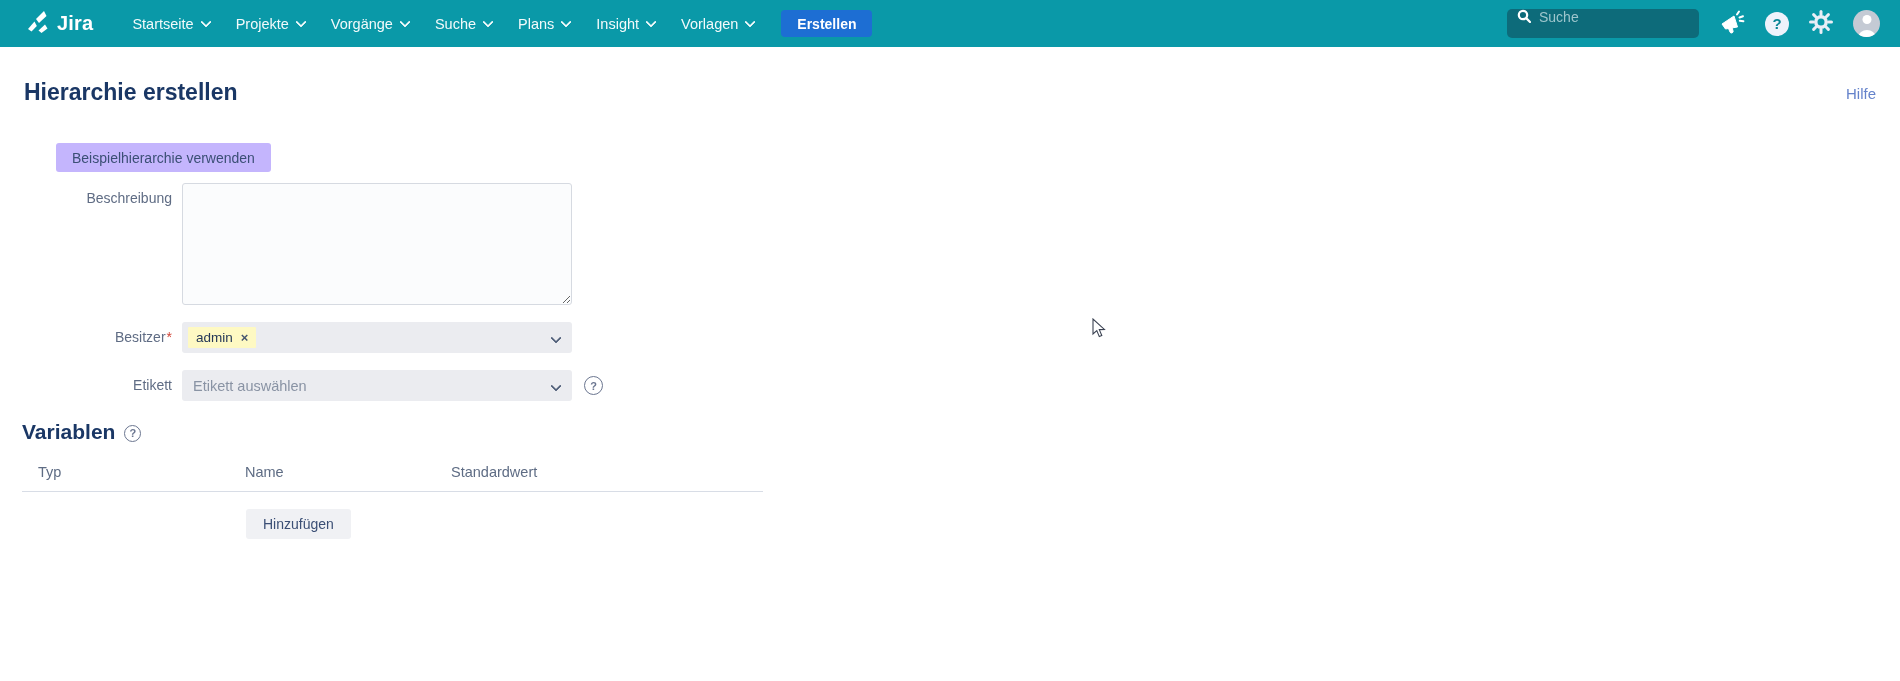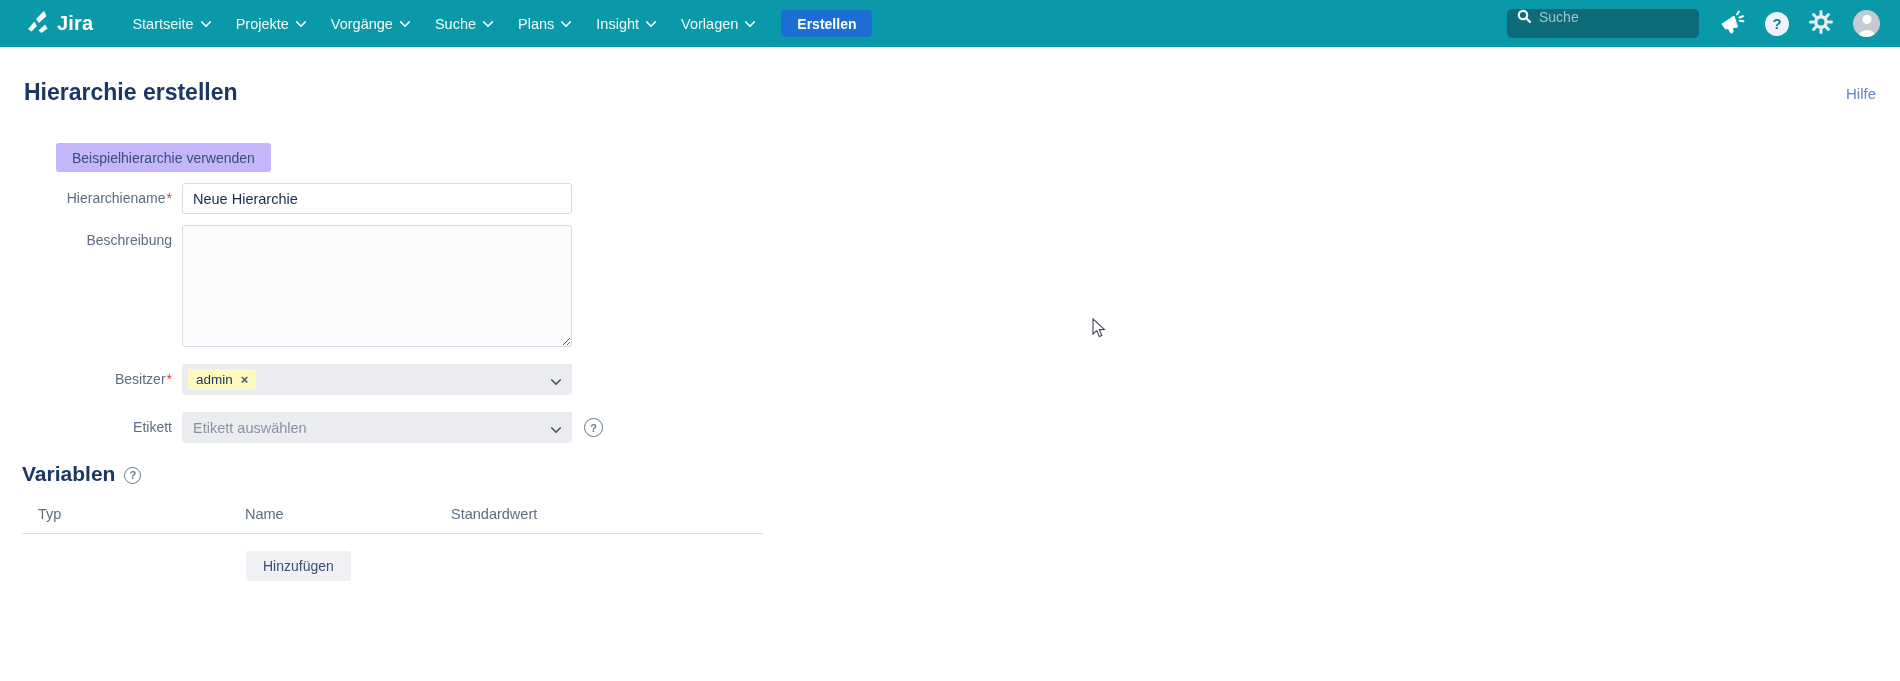--- a/index.html
+++ b/index.html
@@ -189,26 +189,20 @@
   <h1 class="page-title">Hierarchie erstellen</h1>
   <a class="help-link">Hilfe</a>
 </div>
 
 
 <button class="sample-btn">Beispielhierarchie verwenden</button>
 
 
 <div class="form">
 
-  <div class="form-row gap-a">
-    <div class="row-label">
-      <span>Hierarchiename</span><span class="req">*</span>
-    </div>
-    <input class="text-input" value="Neue Hierarchie" style="">
-  </div>
 
   <div class="form-row gap-b">
     <div class="row-label">
       <span>Beschreibung</span>
     </div>
     <textarea class="textarea" style=""></textarea>
   </div>
 
   <div class="form-row gap-b">
     <div class="row-label">

